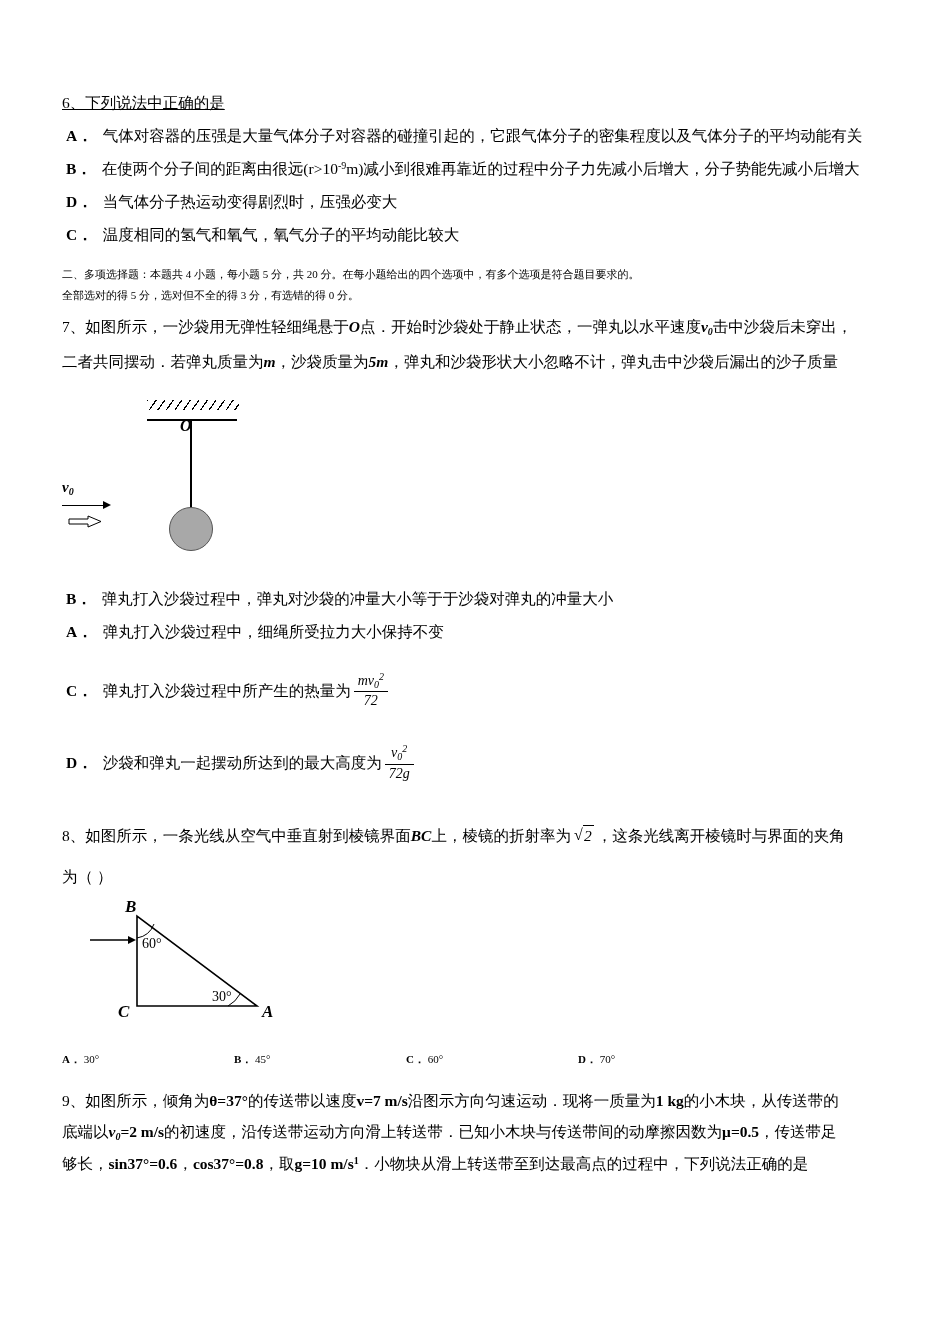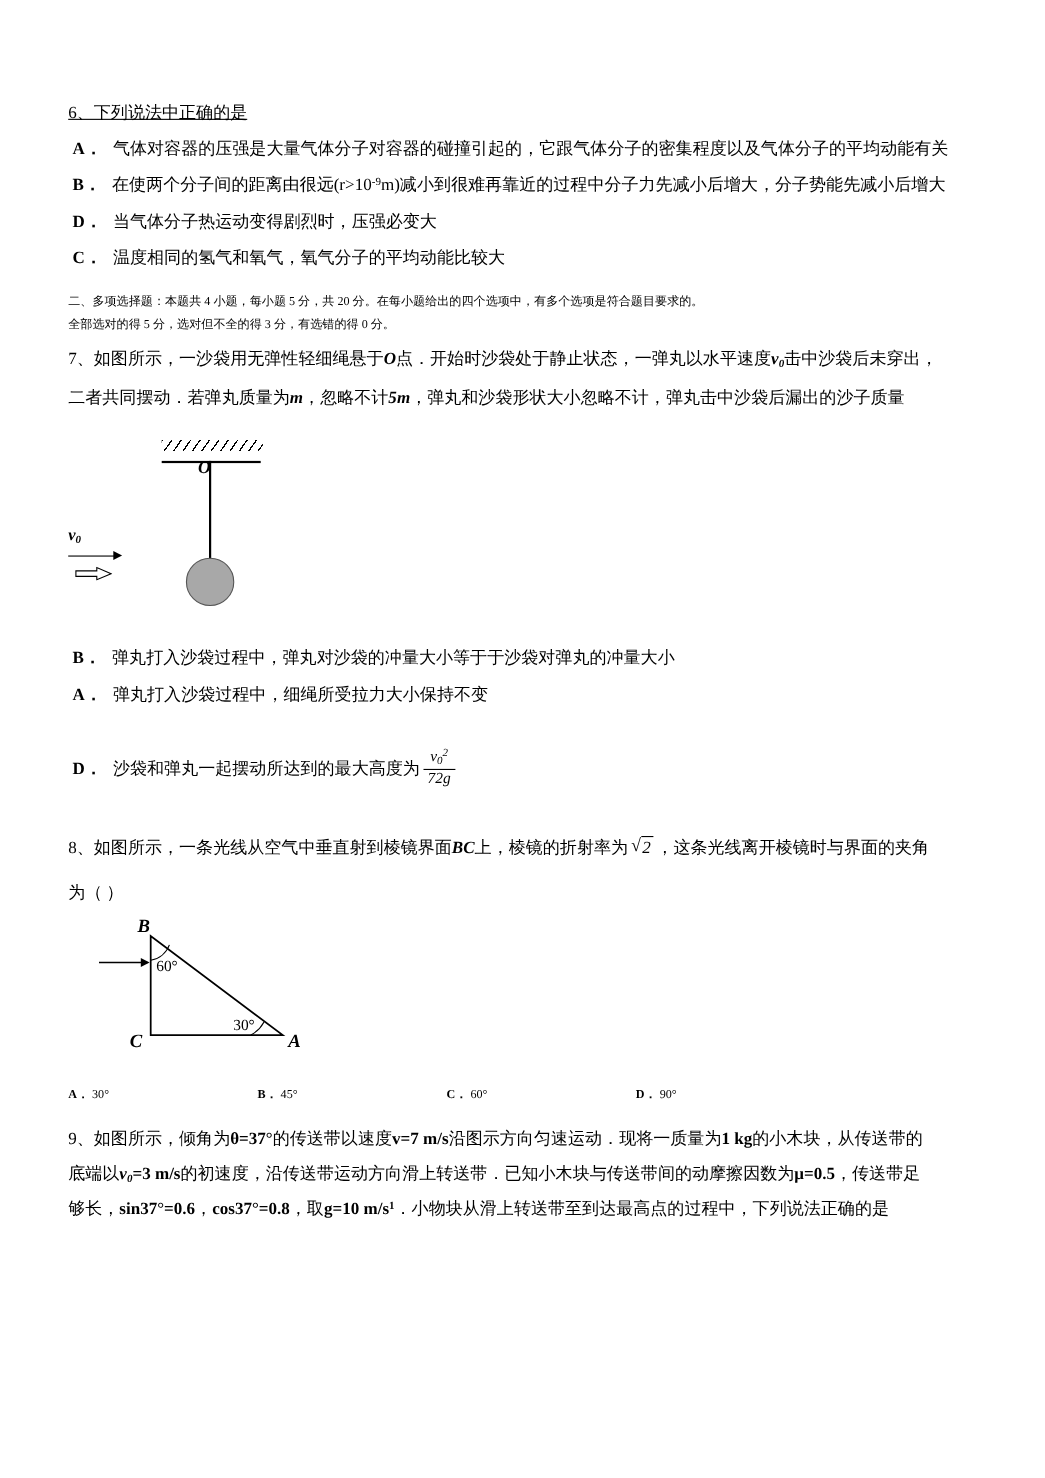--- a/index.html
+++ b/index.html
@@ -229,21 +229,21 @@
       <span class="lbl">C．</span><span>温度相同的氢气和氧气，氧气分子的平均动能比较大</span>
     </p>
 
     <p class="sec-head">二、多项选择题：本题共 4 小题，每小题 5 分，共 20 分。在每小题给出的四个选项中，有多个选项是符合题目要求的。</p>
     <p class="sec-head" style="margin-top:0">全部选对的得 5 分，选对但不全的得 3 分，有选错的得 0 分。</p>
 
     <p class="q-stem">
       <span>7、如图所示，一沙袋用无弹性轻细绳悬于</span><span class="bi">O</span><span>点．开始时沙袋处于静止状态，一弹丸以水平速度</span><span class="bi">v</span><sub class="bi">0</sub><span>击中沙袋后未穿出，</span>
     </p>
     <p class="q-stem" style="margin-top:0">
-      <span>二者共同摆动．若弹丸质量为</span><span class="bi">m</span><span>，忽略不计</span><span class="bi">5m</span><span>，弹丸和沙袋形状大小忽略不计，弹丸击中沙袋后漏出的沙子质量</span>
+      <span>二者共同摆动．若弹丸质量为</span><span class="bi">m</span><span>，沙袋质量为</span><span class="bi">5m</span><span>，弹丸和沙袋形状大小忽略不计，弹丸击中沙袋后漏出的沙子质量</span>
     </p>
 
     <div class="fig-pendulum">
       <div class="hatch"></div>
       <div class="ceiling"></div>
       <div class="string"></div>
       <div class="bob"></div>
       <div class="lbl-O">O</div>
       <div class="lbl-v0"><span>v</span><sub>0</sub></div>
       <div class="arrow-line"></div>
@@ -251,20 +251,23 @@
         <polygon points="1,4 20,4 20,1 33,6.5 20,12 20,9 1,9" fill="none" stroke="#000" stroke-width="1"></polygon>
       </svg>
     </div>
 
     <p class="opt" style="margin-top:14px">
       <span class="lbl">B．</span><span>弹丸打入沙袋过程中，弹丸对沙袋的冲量大小等于于沙袋对弹丸的冲量大小</span>
     </p>
     <p class="opt">
       <span class="lbl">A．</span><span>弹丸打入沙袋过程中，细绳所受拉力大小保持不变</span>
     </p>
+    <p class="opt" style="margin-top:26px">
+      <span class="lbl">C．</span><span>弹丸打入沙袋过程中所产生的热量为</span><span class="frac"><span class="num"><span>mv</span><sub>0</sub><sup>2</sup></span><span class="den">72</span></span>
+    </p>
     <p class="opt" style="margin-top:34px">
       <span class="lbl">D．</span><span>沙袋和弹丸一起摆动所达到的最大高度为</span><span class="frac"><span class="num"><span>v</span><sub>0</sub><sup>2</sup></span><span class="den">72g</span></span>
     </p>
 
     <p class="q-stem" style="margin-top:36px">
       <span>8、如图所示，一条光线从空气中垂直射到棱镜界面</span><span class="bi">BC</span><span>上，棱镜的折射率为</span><span class="sqrt"><span class="rad">2</span></span><span>，这条光线离开棱镜时与界面的夹角</span>
     </p>
     <p class="q-stem" style="margin-top:10px">为（        ）</p>
 
     <div class="fig-prism">
@@ -283,27 +286,27 @@
         <text x="200" y="119" font-family="Liberation Serif, serif" font-size="17" font-style="italic" font-weight="bold">A</text>
         <text x="80" y="50" font-family="Liberation Serif, serif" font-size="14">60°</text>
         <text x="150" y="103" font-family="Liberation Serif, serif" font-size="14">30°</text>
       </svg>
     </div>
 
     <div class="ans-row">
       <span class="ans-a"><b>A．</b>&nbsp;<span>30°</span></span>
       <span class="ans-b"><b>B．</b>&nbsp;<span>45°</span></span>
       <span class="ans-c"><b>C．</b>&nbsp;<span>60°</span></span>
-      <span><b>D．</b>&nbsp;<span>90°</span></span>
+      <span><b>D．</b>&nbsp;<span>70°</span></span>
     </div>
 
     <p class="para" style="margin-top:18px">
       <span>9、如图所示，倾角为</span><span class="b">θ=37°</span><span>的传送带以速度</span><span class="b">v=7 m/s</span><span>沿图示方向匀速运动．现将一质量为</span><span class="b">1 kg</span><span>的小木块，从传送带的</span>
     </p>
     <p class="para">
-      <span>底端以</span><span class="bi">v</span><sub class="bi">0</sub><span class="b">=3 m/s</span><span>的初速度，沿传送带运动方向滑上转送带．已知小木块与传送带间的动摩擦因数为</span><span class="b">μ=0.5</span><span>，传送带足</span>
+      <span>底端以</span><span class="bi">v</span><sub class="bi">0</sub><span class="b">=2 m/s</span><span>的初速度，沿传送带运动方向滑上转送带．已知小木块与传送带间的动摩擦因数为</span><span class="b">μ=0.5</span><span>，传送带足</span>
     </p>
     <p class="para">
       <span>够长，</span><span class="b">sin37°=0.6</span><span>，</span><span class="b">cos37°=0.8</span><span>，取</span><span class="b">g=10 m/s</span><sup class="b">1</sup><span>．小物块从滑上转送带至到达最高点的过程中，下列说法正确的是</span>
     </p>
 
   </div>
 </div>
 
 </body></html>

